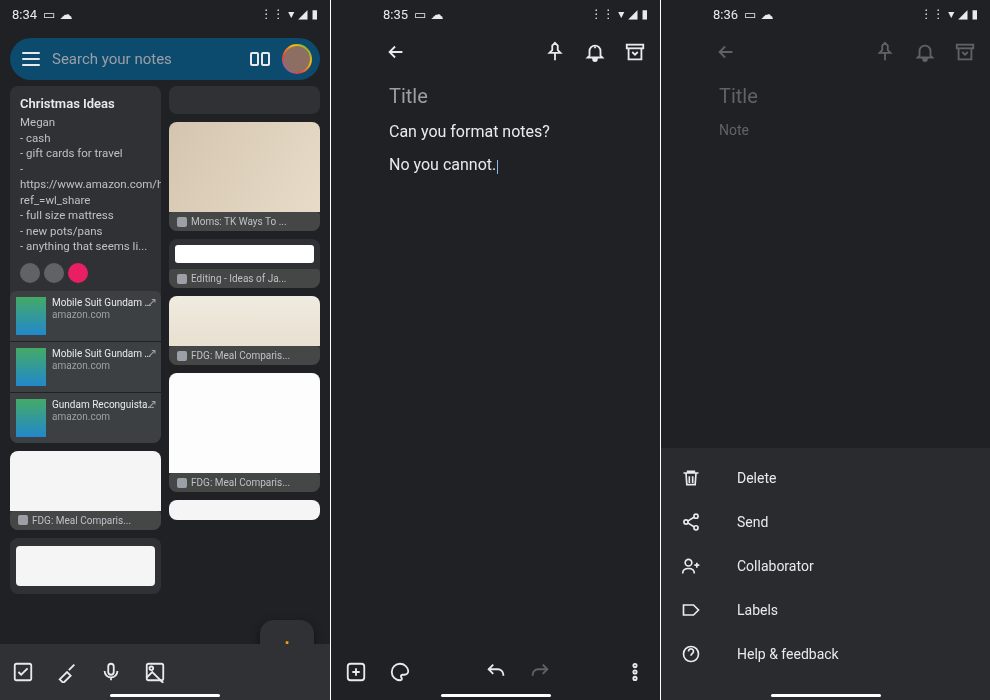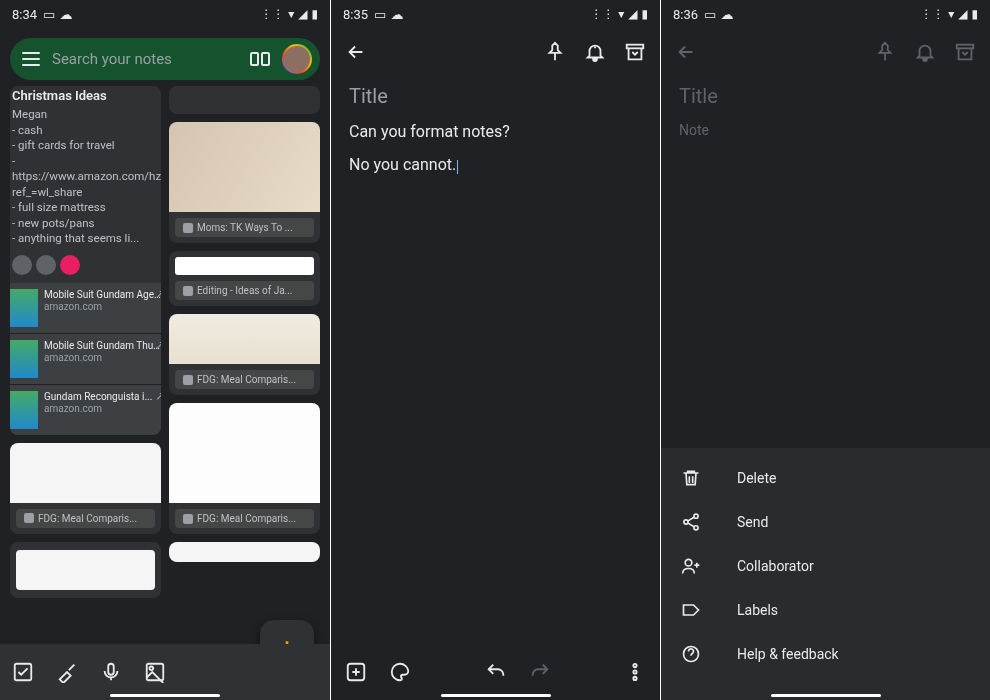--- a/index.html
+++ b/index.html
@@ -11,69 +11,69 @@
     font-size: 13px;
     color: #e0e0e0;
     overflow: hidden;
   }
   .phone {
     width: 330px; height: 700px;
     background: #202124;
     position: relative;
     overflow: hidden;
   }
-  .phone + .phone { border-left: 1px solid #fff; }
+  .phone + .phone { border-left: 1px solid #fff; padding-left: 40px; }
   .status-bar {
     height: 28px;
     display: flex; align-items: center;
     padding: 0 12px;
     font-size: 13px;
     color: #e8eaed;
   }
   .status-right { margin-left: auto; display: flex; gap: 4px; align-items: center; font-size: 12px; }
   
   .search-bar {
     margin: 10px 10px 6px;
     height: 42px;
-    background: #14532d;
+    background: #0c4a6e;
     border-radius: 24px;
     display: flex; align-items: center;
     padding: 0 8px 0 12px;
     gap: 12px;
   }
   .hamburger { width: 18px; height: 14px; display:flex; flex-direction:column; justify-content:space-between;}
   .hamburger span{height:2px;background:#e8eaed;border-radius:1px;}
   .search-text { color:#9aa0a6; flex:1; font-size:15px;}
   .view-icon { width:20px; height:14px; display:flex; gap:2px;}
   .view-icon span{flex:1;border:2px solid #e8eaed;border-radius:2px;}
   .avatar { width:30px; height:30px; border-radius:50%; background: linear-gradient(45deg,#4285f4,#ea4335,#fbbc05,#34a853); padding:2px;}
   .avatar-inner{width:100%;height:100%;border-radius:50%;background:#8d6e63;}
   .notes-grid { display:flex; gap:8px; padding:0 10px; height: 560px; overflow:hidden;}
   .col { flex:1; display:flex; flex-direction:column; gap:8px; min-width:0;}
-  .card { background:#303134; border-radius:8px; padding:2px; font-size:12px; position:relative; overflow:hidden;}
+  .card { background:#303134; border-radius:8px; padding:10px; font-size:12px; position:relative; overflow:hidden;}
   .card h4 { font-size:13px; font-weight:600; margin-bottom:4px; color:#e8eaed;}
   .card .body { color:#bdc1c6; line-height:1.35; font-size:11.5px; white-space:pre-line;}
   .share-row { display:flex; gap:4px; margin-top:8px;}
   .share-av { width:20px; height:20px; border-radius:50%; background:#5f6368;}
   .share-av.pink{background:#e91e63;}
   .link-item { display:flex; gap:6px; padding:6px; background:#3c4043; font-size:10px; line-height:1.2; position:relative; border-top:1px solid #202124;}
   .link-item:first-of-type{border-top:none; border-radius:6px 6px 0 0;}
   .link-thumb { width:30px; height:38px; background:linear-gradient(#4a6,#28c);}
   .link-text { flex:1; min-width:0;}
   .link-title{color:#e8eaed; overflow:hidden; text-overflow:ellipsis; white-space:nowrap;}
   .link-sub{color:#9aa0a6; overflow:hidden; text-overflow:ellipsis; white-space:nowrap;}
   .link-go{position:absolute; top:4px; right:4px; color:#9aa0a6; font-size:12px;}
   .more-links{background:#3c4043; padding:6px 10px; font-size:11px; color:#9aa0a6; border-radius:0 0 6px 6px;}
   .img-card{background:#303134; border-radius:8px; overflow:hidden;}
   .fake-img{height:90px; background:linear-gradient(120deg,#d4c5b0,#e8dcc8);}
   .fake-img.small{height:60px;background:#f5f5f5;}
   .fake-img.tiny{height:18px;background:#fff;margin:6px;border-radius:3px;}
   .fake-img.receipt{height:50px;background:linear-gradient(#f0ebe0,#e8e0d0);}
   .fake-img.menu{height:100px;background:#fdfdfd;}
-  .chip{margin:6px; padding:4px 8px; background:#444746; border-radius:4px; font-size:10px; color:#bdc1c6; display:flex; align-items:center; gap:4px; overflow:hidden; white-space:nowrap; text-overflow:ellipsis;}
+  .chip{padding:4px 8px; background:#444746; border-radius:4px; font-size:10px; color:#bdc1c6; display:flex; align-items:center; gap:4px; overflow:hidden; white-space:nowrap; text-overflow:ellipsis;}
   .chip-icon{width:10px;height:10px;background:#9aa0a6;border-radius:2px;flex-shrink:0;}
   .bottom-bar{position:absolute; bottom:0; left:0; right:0; height:56px; background:#303134; display:flex; align-items:center; padding:0 12px; gap:22px;}
   .bb-icon{width:22px;height:22px;display:flex;align-items:center;justify-content:center;color:#e8eaed;}
   .fab{position:absolute; right:16px; bottom:26px; width:54px; height:54px; background:#303134; border-radius:14px; display:flex; align-items:center; justify-content:center; box-shadow:0 4px 10px rgba(0,0,0,.5);}
   .plus-icon{font-size:26px;font-weight:bold;background:linear-gradient(45deg,#4285f4,#ea4335,#fbbc05,#34a853);-webkit-background-clip:text;background-clip:text;color:transparent;}
   .gesture{position:absolute;bottom:3px;left:50%;transform:translateX(-50%);width:110px;height:3px;background:#fff;border-radius:2px;}
   
   .top-actions{height:48px;display:flex;align-items:center;padding:0 14px;gap:18px;}
   .top-actions .spacer{flex:1;}
   .icon-btn{width:22px;height:22px;color:#e8eaed;display:flex;align-items:center;justify-content:center;font-size:18px;}

